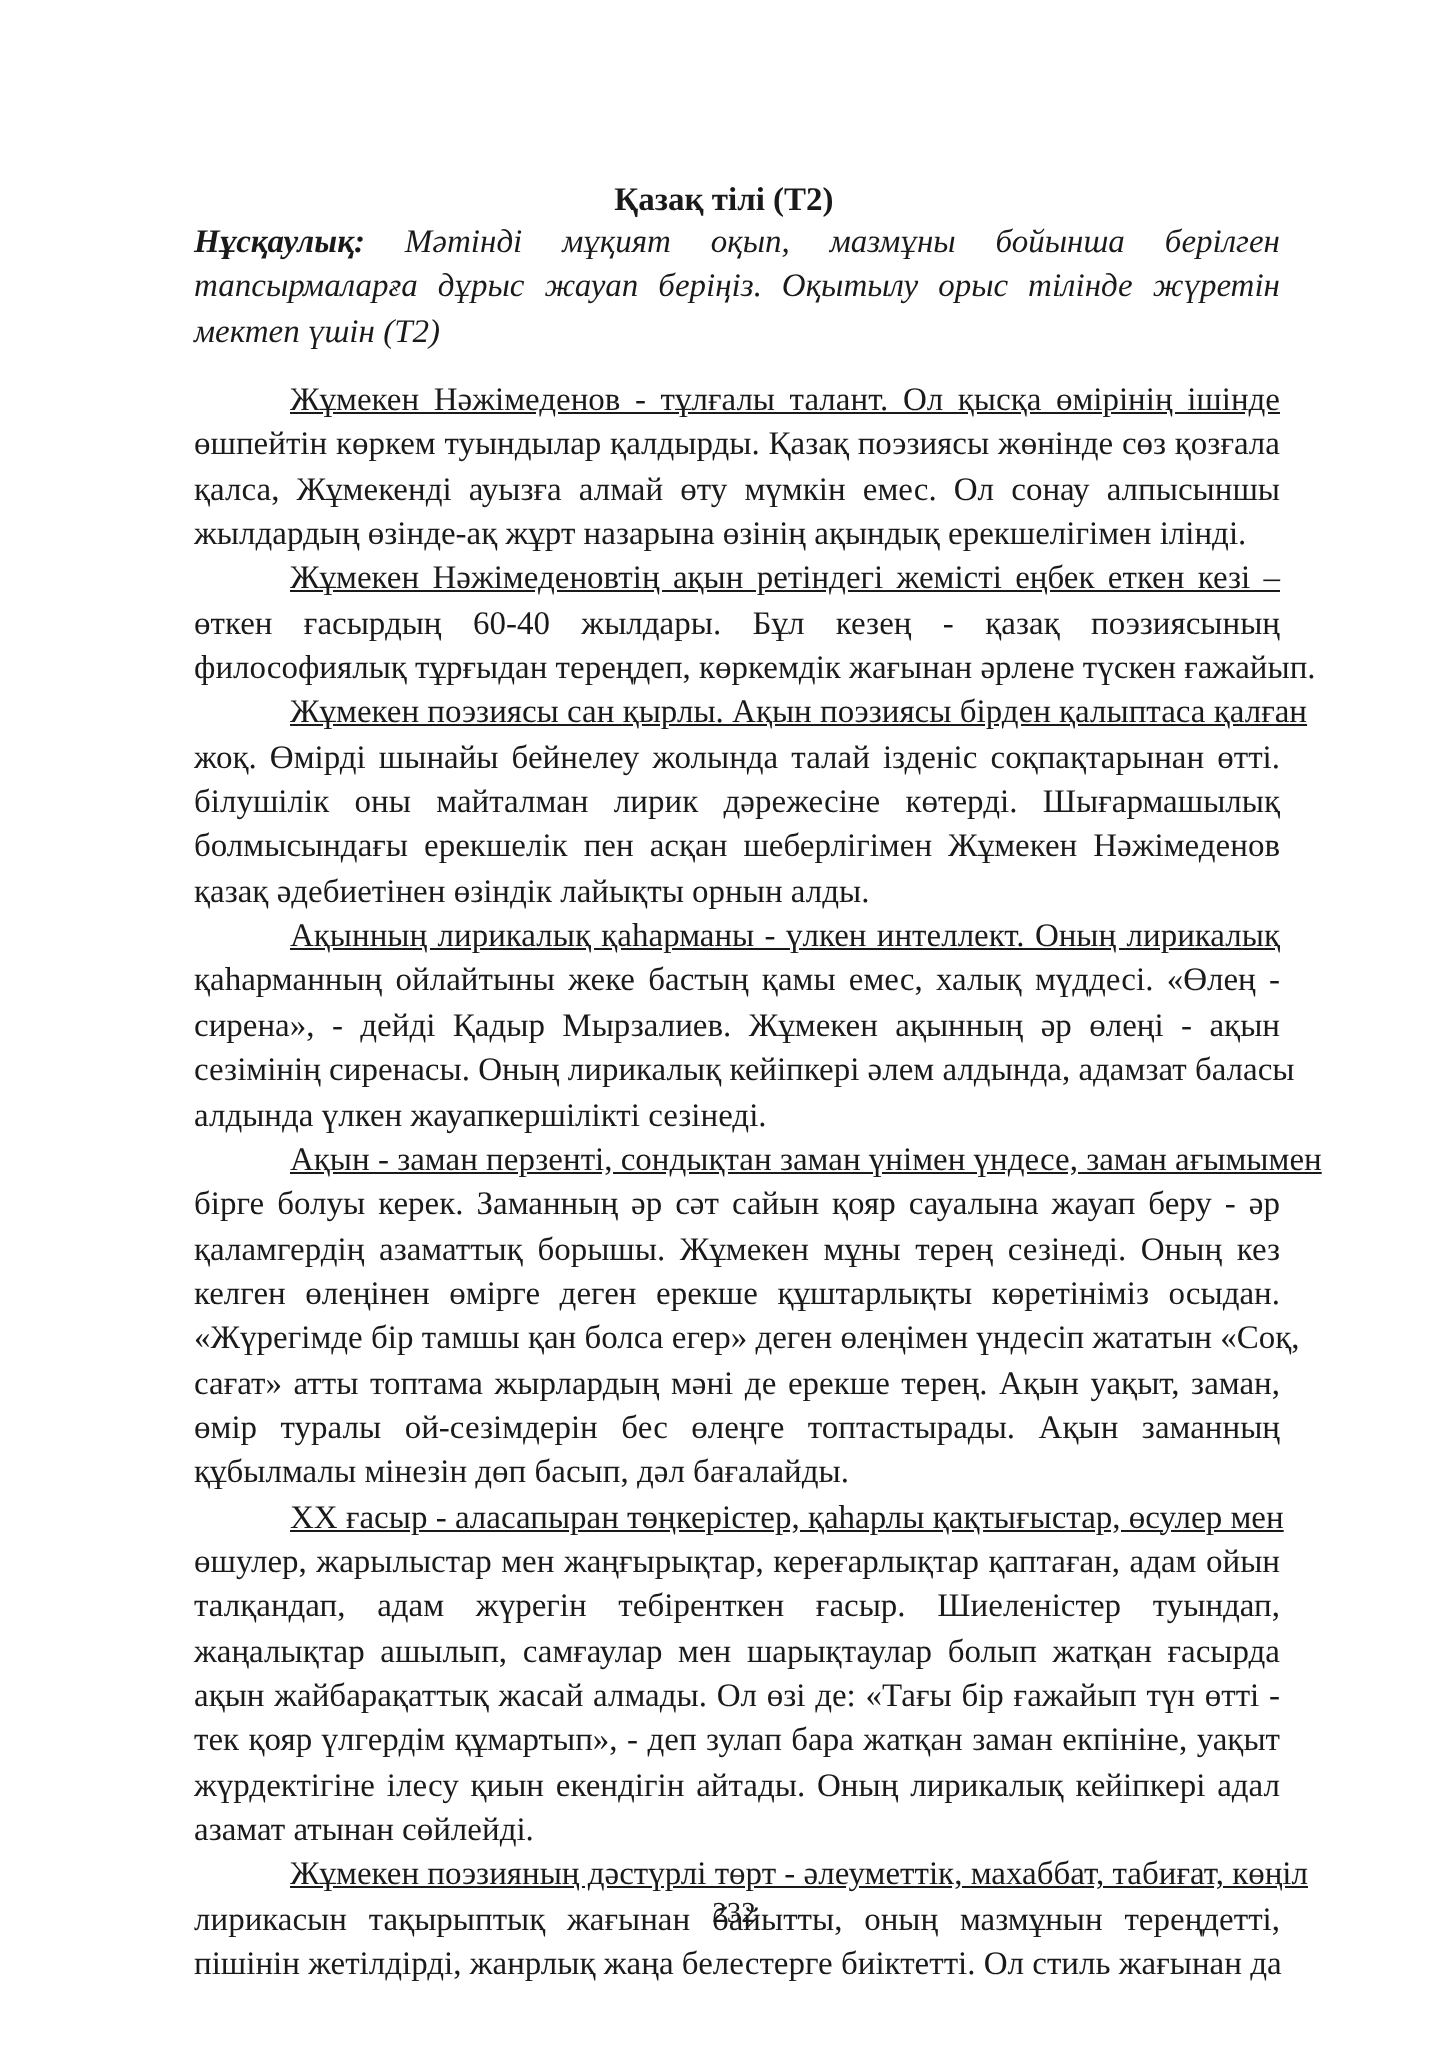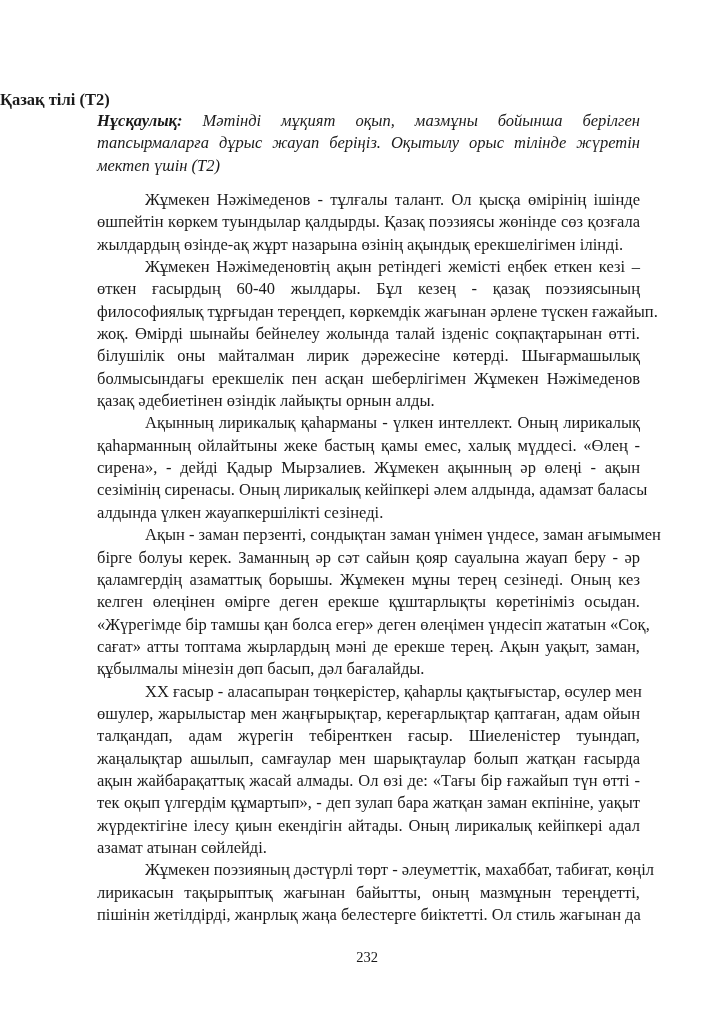--- a/index.html
+++ b/index.html
@@ -2,37 +2,37 @@
 <html><head>
 <meta charset="utf-8">
 <style>
   html, body { margin: 0; padding: 0; background: #ffffff; }
   body { width: 724px; height: 1024px; position: relative; overflow: hidden; }
   .page {
     position: absolute; left: 0; top: 0; width: 724px; height: 1024px; background: #ffffff;
     font-family: "Liberation Serif", "DejaVu Serif", serif; color: #1a1a1a;
   }
   .title {
-    position: absolute; left: 0; width: 724px; top: 90px; 
+    position: absolute; left: 0; width: 724px; top: 90px; text-align: center;
     font-weight: bold; font-size: 16.5px; line-height: 20px;
   }
   .instr {
     position: absolute; left: 97px; width: 543px; top: 110px;
     font-style: italic; font-size: 16.5px; line-height: 20px;
   }
   .body-text {
     position: absolute; left: 97px; width: 543px; top: 189px;
     font-size: 16.5px;
   }
   .ln {
     display: block; height: 22.35px; line-height: 22.35px; white-space: nowrap;
     text-align: justify; text-align-last: justify; overflow: visible;
   }
   .ln.last { text-align-last: left; }
-  .ln.ind { padding-left: 48px; }
+  .ln.ind { padding-left: 48px; text-decoration: underline; }
   .bold { font-weight: bold; }
   .page-num {
     position: absolute; left: 5px; width: 724px; top: 948px; text-align: center;
     font-size: 14.5px; line-height: 18px;
   }
 </style>
 </head>
 <body>
 
 <div class="page">
@@ -41,56 +41,59 @@
   <div class="instr">
     <span class="ln"><span class="bold">Нұсқаулық:</span><span> Мәтінді мұқият оқып, мазмұны бойынша берілген</span></span>
     <span class="ln">тапсырмаларға дұрыс жауап беріңіз. Оқытылу орыс тілінде жүретін</span>
     <span class="ln last">мектеп үшін (Т2)</span>
   </div>
 
   <div class="body-text" id="body-text">
       <div>
         <span class="ln ind">Жұмекен Нәжімеденов - тұлғалы талант. Ол қысқа өмірінің ішінде</span>
         <span class="ln">өшпейтін көркем туындылар қалдырды. Қазақ поэзиясы жөнінде сөз қозғала</span>
+        <span class="ln">қалса, Жұмекенді ауызға алмай өту мүмкін емес. Ол сонау алпысыншы</span>
         <span class="ln last">жылдардың өзінде-ақ жұрт назарына өзінің ақындық ерекшелігімен ілінді.</span>
       </div>
       <div>
         <span class="ln ind">Жұмекен Нәжімеденовтің ақын ретіндегі жемісті еңбек еткен кезі –</span>
         <span class="ln">өткен ғасырдың 60-40 жылдары. Бұл кезең - қазақ поэзиясының</span>
         <span class="ln last">философиялық тұрғыдан тереңдеп, көркемдік жағынан әрлене түскен ғажайып.</span>
       </div>
       <div>
+        <span class="ln ind">Жұмекен поэзиясы сан қырлы. Ақын поэзиясы бірден қалыптаса қалған</span>
         <span class="ln">жоқ. Өмірді шынайы бейнелеу жолында талай ізденіс соқпақтарынан өтті.</span>
         <span class="ln">білушілік оны майталман лирик дәрежесіне көтерді. Шығармашылық</span>
         <span class="ln">болмысындағы ерекшелік пен асқан шеберлігімен Жұмекен Нәжімеденов</span>
         <span class="ln last">қазақ әдебиетінен өзіндік лайықты орнын алды.</span>
       </div>
       <div>
         <span class="ln ind">Ақынның лирикалық қаһарманы - үлкен интеллект. Оның лирикалық</span>
         <span class="ln">қаһарманның  ойлайтыны жеке бастың қамы емес, халық мүддесі. «Өлең -</span>
         <span class="ln">сирена», - дейді  Қадыр Мырзалиев. Жұмекен ақынның әр өлеңі - ақын</span>
         <span class="ln">сезімінің сиренасы. Оның лирикалық кейіпкері әлем алдында, адамзат баласы</span>
         <span class="ln last">алдында үлкен жауапкершілікті сезінеді.</span>
       </div>
       <div>
         <span class="ln ind">Ақын - заман перзенті, сондықтан заман үнімен үндесе, заман ағымымен</span>
         <span class="ln">бірге болуы керек. Заманның әр сәт сайын қояр сауалына жауап беру - әр</span>
         <span class="ln">қаламгердің азаматтық борышы. Жұмекен мұны терең сезінеді. Оның кез</span>
         <span class="ln">келген өлеңінен өмірге деген ерекше құштарлықты көретініміз осыдан.</span>
         <span class="ln">«Жүрегімде бір тамшы қан болса егер» деген өлеңімен үндесіп жататын «Соқ,</span>
         <span class="ln">сағат» атты топтама жырлардың мәні де ерекше терең. Ақын уақыт, заман,</span>
+        <span class="ln">өмір туралы ой-сезімдерін бес өлеңге топтастырады. Ақын заманның</span>
         <span class="ln last">құбылмалы мінезін дөп басып, дәл бағалайды.</span>
       </div>
       <div>
         <span class="ln ind">XX ғасыр - аласапыран төңкерістер, қаһарлы қақтығыстар, өсулер мен</span>
         <span class="ln">өшулер,  жарылыстар мен жаңғырықтар, кереғарлықтар қаптаған, адам ойын</span>
         <span class="ln">талқандап,   адам жүрегін тебіренткен ғасыр. Шиеленістер туындап,</span>
         <span class="ln">жаңалықтар ашылып, самғаулар мен шарықтаулар болып жатқан ғасырда</span>
         <span class="ln">ақын жайбарақаттық жасай алмады. Ол өзі де: «Тағы бір ғажайып түн өтті -</span>
-        <span class="ln">тек оқып үлгердім құмартып», - деп зулап бара жатқан заман екпініне, уақыт</span>
+        <span class="ln">тек қояр үлгердім құмартып», - деп зулап бара жатқан заман екпініне, уақыт</span>
         <span class="ln">жүрдектігіне ілесу қиын екендігін айтады. Оның лирикалық кейіпкері адал</span>
         <span class="ln last">азамат атынан сөйлейді.</span>
       </div>
       <div>
         <span class="ln ind">Жұмекен поэзияның дәстүрлі төрт - әлеуметтік, махаббат, табиғат, көңіл</span>
         <span class="ln">лирикасын тақырыптық жағынан байытты, оның мазмұнын тереңдетті,</span>
         <span class="ln">пішінін жетілдірді, жанрлық жаңа белестерге биіктетті. Ол стиль жағынан да</span>
       </div>
     </div>
 

